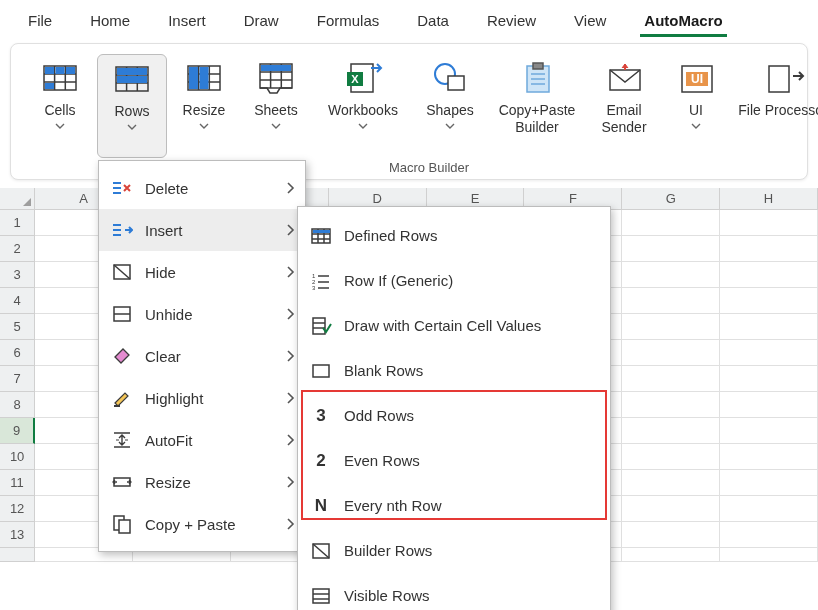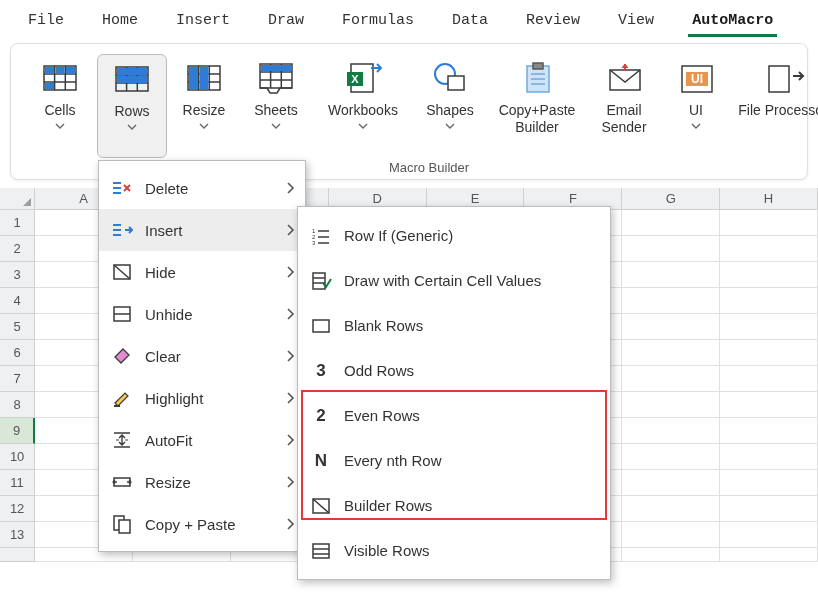--- a/index.html
+++ b/index.html
@@ -12,21 +12,20 @@
     width: 818px;
     height: 610px;
     overflow: hidden;
     position: relative;
   }
   .ribbon-tabs {
     display: flex;
     gap: 18px;
     padding: 8px 18px 0 18px;
     align-items: flex-end;
-    font-family: Liberation Mono, monospace;
   }
   .ribbon-tab {
     font-size: 15px;
     padding: 4px 10px 8px 10px;
     cursor: pointer;
     position: relative;
   }
   .ribbon-tab.active {
     font-weight: 600;
     color: #1a1a1a;
@@ -639,20 +638,33 @@
       <svg width="9" height="12" viewBox="0 0 9 12">
         <use href="#chevron-right"></use>
       </svg>
     </div>
   </div>
 
 <div class="menu menu-2" id="menu2">
     <div class="menu-item" style="height: 45px;">
       <span class="mi-icon">
         <svg width="22" height="22" viewBox="0 0 22 22">
+          <rect x="2" y="4" width="18" height="14" fill="none" stroke="#3b3b3b" stroke-width="1.5"></rect>
+          <line x1="2" y1="9" x2="20" y2="9" stroke="#3b3b3b" stroke-width="1.5"></line>
+          <line x1="2" y1="14" x2="20" y2="14" stroke="#3b3b3b" stroke-width="1.5"></line>
+          <line x1="8" y1="4" x2="8" y2="18" stroke="#3b3b3b" stroke-width="1.5"></line>
+          <line x1="14" y1="4" x2="14" y2="18" stroke="#3b3b3b" stroke-width="1.5"></line>
+          <rect x="3" y="5" width="17" height="3" fill="#2e7cd6"></rect>
+        </svg>
+      </span>
+      <span class="mi-label">Defined Rows</span>
+    </div>
+    <div class="menu-item" style="height: 45px;">
+      <span class="mi-icon">
+        <svg width="22" height="22" viewBox="0 0 22 22">
           <text x="2" y="8" font-size="6" fill="#3b3b3b">1</text>
           <text x="2" y="14" font-size="6" fill="#3b3b3b">2</text>
           <text x="2" y="20" font-size="6" fill="#3b3b3b">3</text>
           <line x1="8" y1="6" x2="19" y2="6" stroke="#3b3b3b" stroke-width="1.5"></line>
           <line x1="8" y1="12" x2="19" y2="12" stroke="#3b3b3b" stroke-width="1.5"></line>
           <line x1="8" y1="18" x2="19" y2="18" stroke="#3b3b3b" stroke-width="1.5"></line>
         </svg>
       </span>
       <span class="mi-label">Row If (Generic)</span>
     </div>

